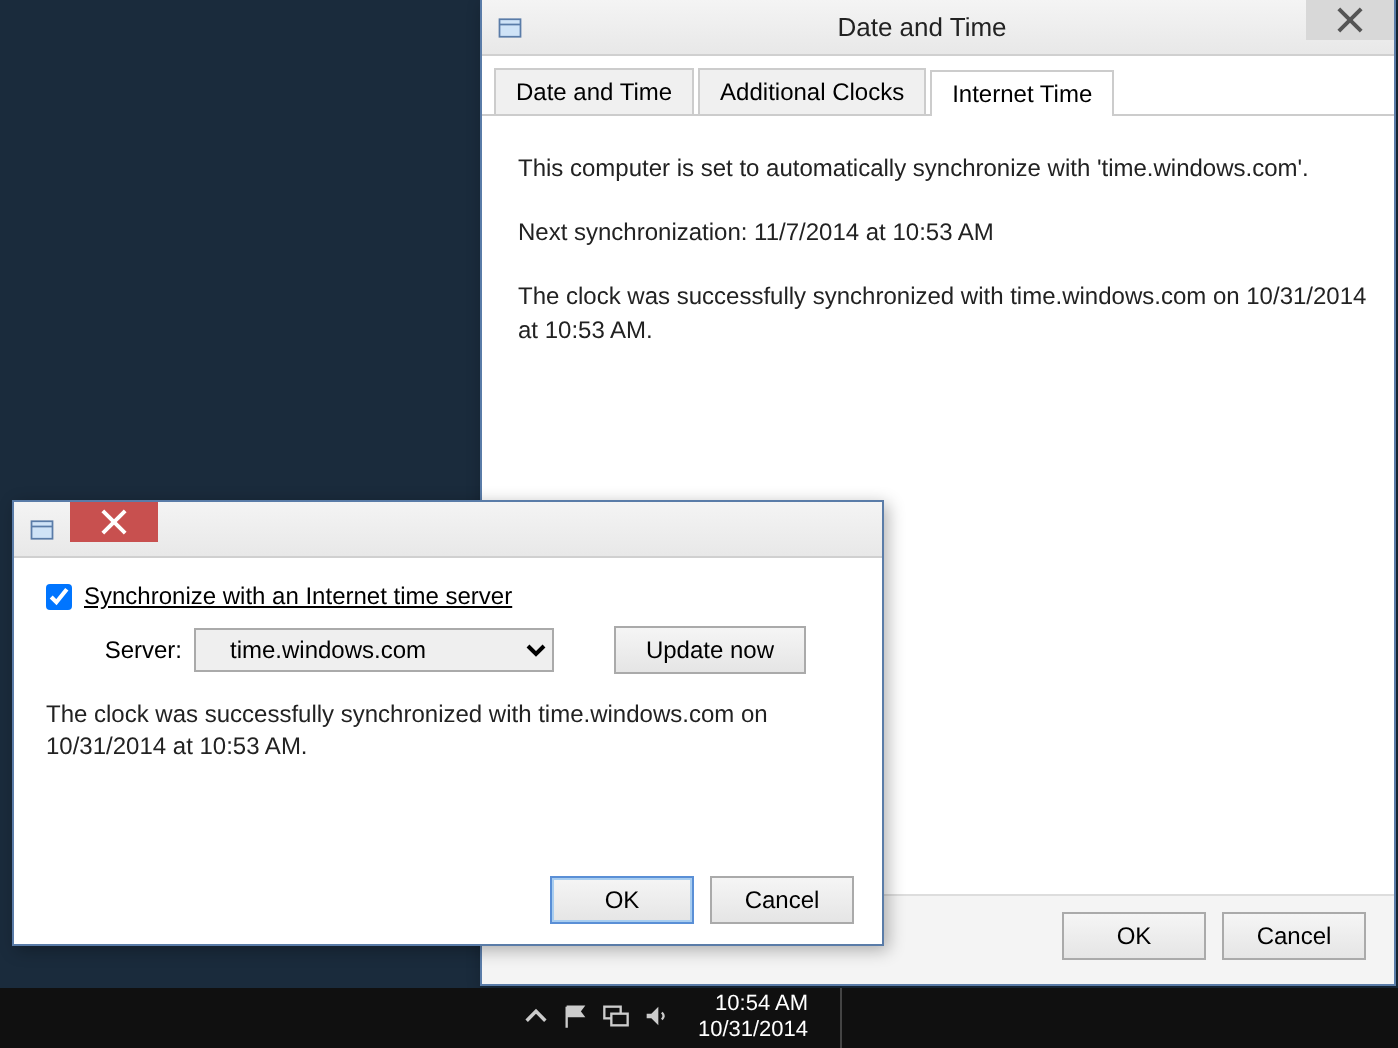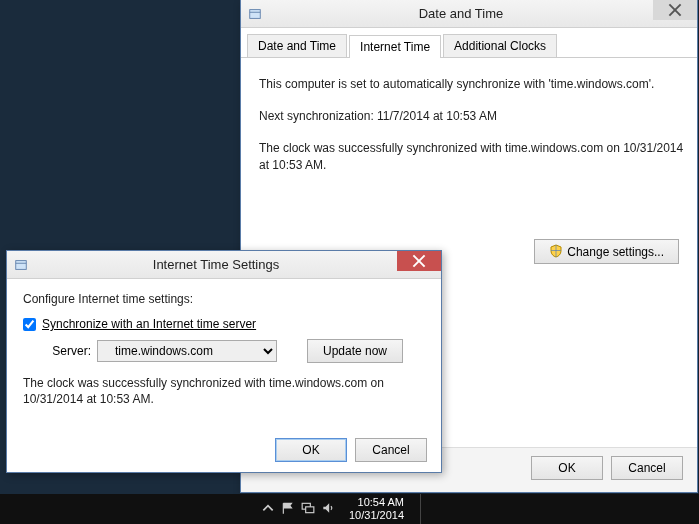--- a/index.html
+++ b/index.html
@@ -96,69 +96,56 @@
       <div class="close gray">
         <svg class="glyph" viewBox="0 0 10 10">
             <line x1="1" y1="1" x2="9" y2="9" stroke="#555" stroke-width="1.4"></line>
             <line x1="9" y1="1" x2="1" y2="9" stroke="#555" stroke-width="1.4"></line>
           </svg>
       </div>
     </div>
 
     <div class="tabstrip">
       <div class="tab">Date and Time</div>
+      <div class="tab">Additional Clocks</div>
       <div class="tab active">Internet Time</div>
-      <div class="tab">Additional Clocks</div>
     </div>
 
     <div class="content">
       <div class="para">This computer is set to automatically synchronize with 'time.windows.com'.</div>
       <div class="para">Next synchronization: 11/7/2014 at 10:53 AM</div>
       <div class="para">The clock was successfully synchronized with time.windows.com on 10/31/2014 at 10:53 AM.</div>
     </div>
 
-    <div class="change-row">
-      <button class="btn">
-        <span class="shield">
-          <svg viewBox="0 0 14 14">
-              <path d="M7 1 L12 3 V7 C12 10 9.5 12.5 7 13 C4.5 12.5 2 10 2 7 V3 Z" fill="#ffd24a" stroke="#b58b00"></path>
-              <path d="M7 1 L7 13" stroke="#3a72c8" stroke-width="0.6"></path>
-              <path d="M2.2 6.5 L11.8 6.5" stroke="#3a72c8" stroke-width="0.6"></path>
-            </svg>
-        </span><span>Change settings...</span>
-      </button>
-    </div>
 
     <div style="position:absolute;bottom:0;left:0;right:0;border-top:1px solid #ddd;background:#f4f4f4;">
       <div class="btn-row">
         <button class="btn">OK</button>
         <button class="btn">Cancel</button>
       </div>
     </div>
   </div>
 
   <div class="window win-front">
     <div class="titlebar">
       <span class="icon">
         <svg class="glyph" viewBox="0 0 16 16">
             <rect x="2" y="3" width="12" height="10" fill="#cfe3f7" stroke="#5a7ca8"></rect>
             <line x1="2" y1="6" x2="14" y2="6" stroke="#5a7ca8"></line>
           </svg>
       </span>
-      <span class="title">Internet Time Settings</span>
       <div class="close">
         <svg class="glyph" viewBox="0 0 10 10">
             <line x1="1" y1="1" x2="9" y2="9" stroke="#fff" stroke-width="1.4"></line>
             <line x1="9" y1="1" x2="1" y2="9" stroke="#fff" stroke-width="1.4"></line>
           </svg>
       </div>
     </div>
 
     <div class="content" style="padding:12px 16px;">
-      <div class="para" style="margin-bottom:10px;">Configure Internet time settings:</div>
 
       <div class="checkbox-row">
         <input type="checkbox" checked="" style="">
         <label>Synchronize with an Internet time server</label>
       </div>
 
       <div class="form-row">
         <span class="form-label">Server:</span>
         <select class="server">
           <option>time.windows.com</option>

